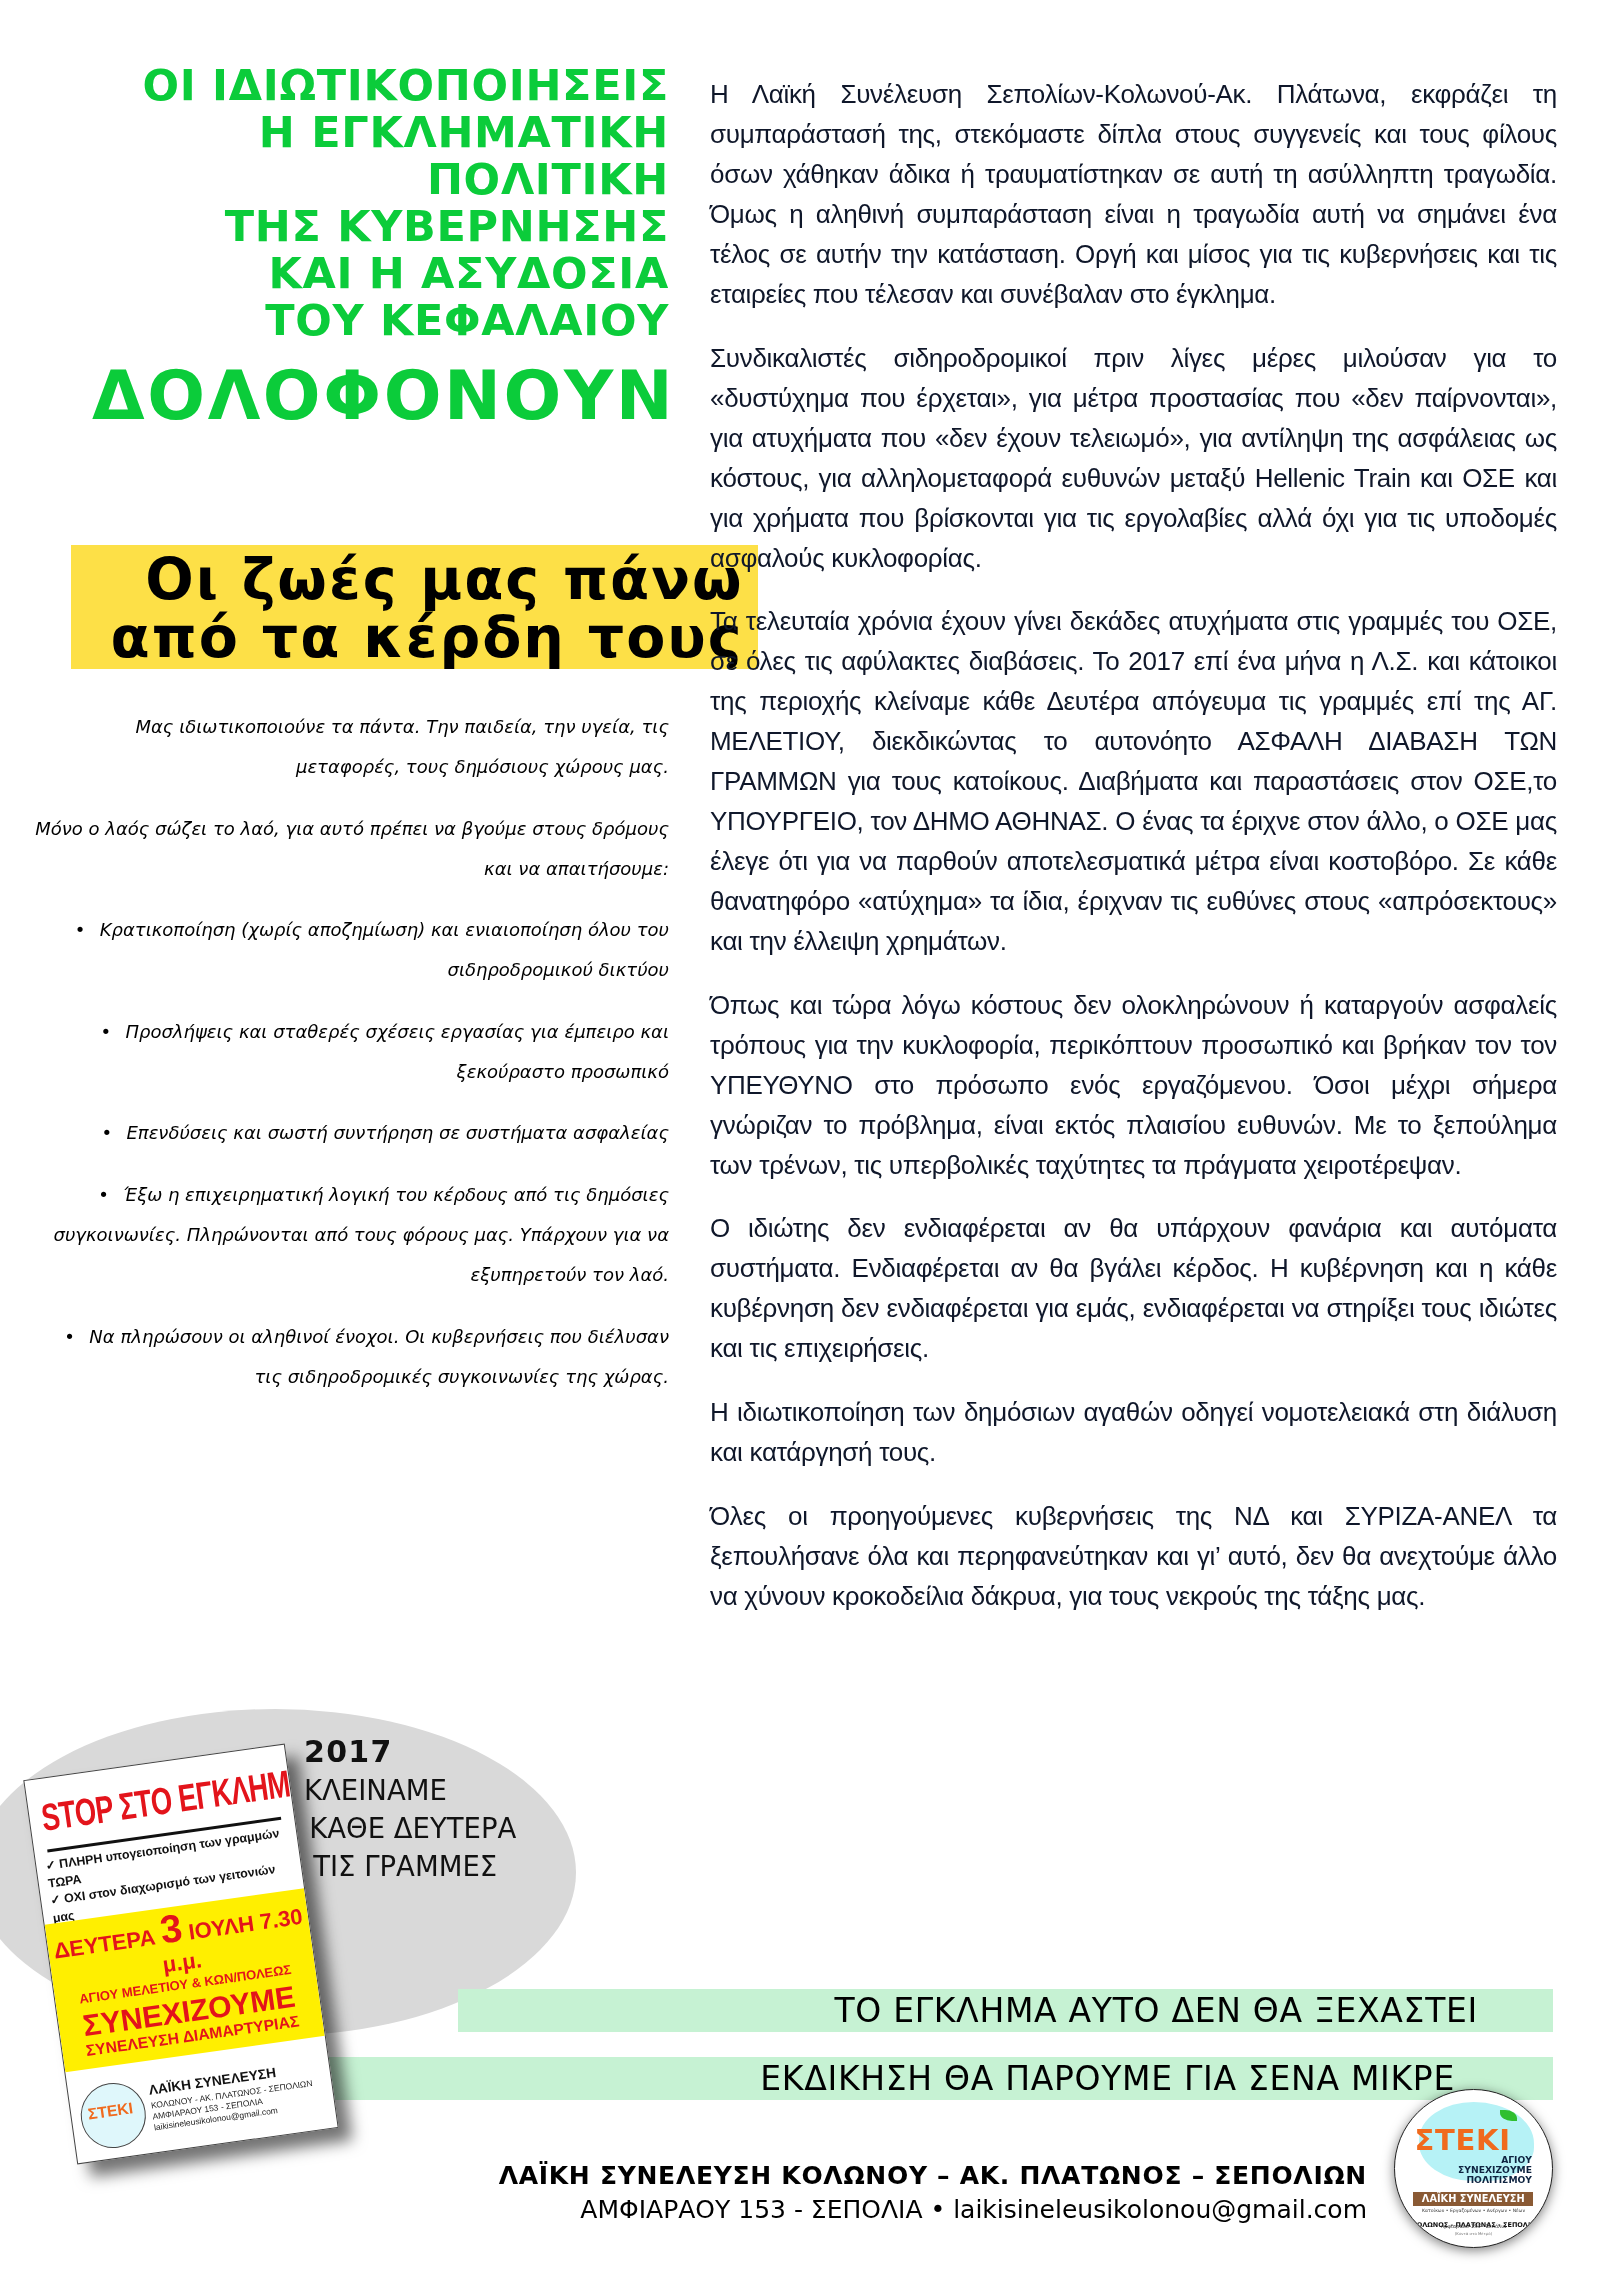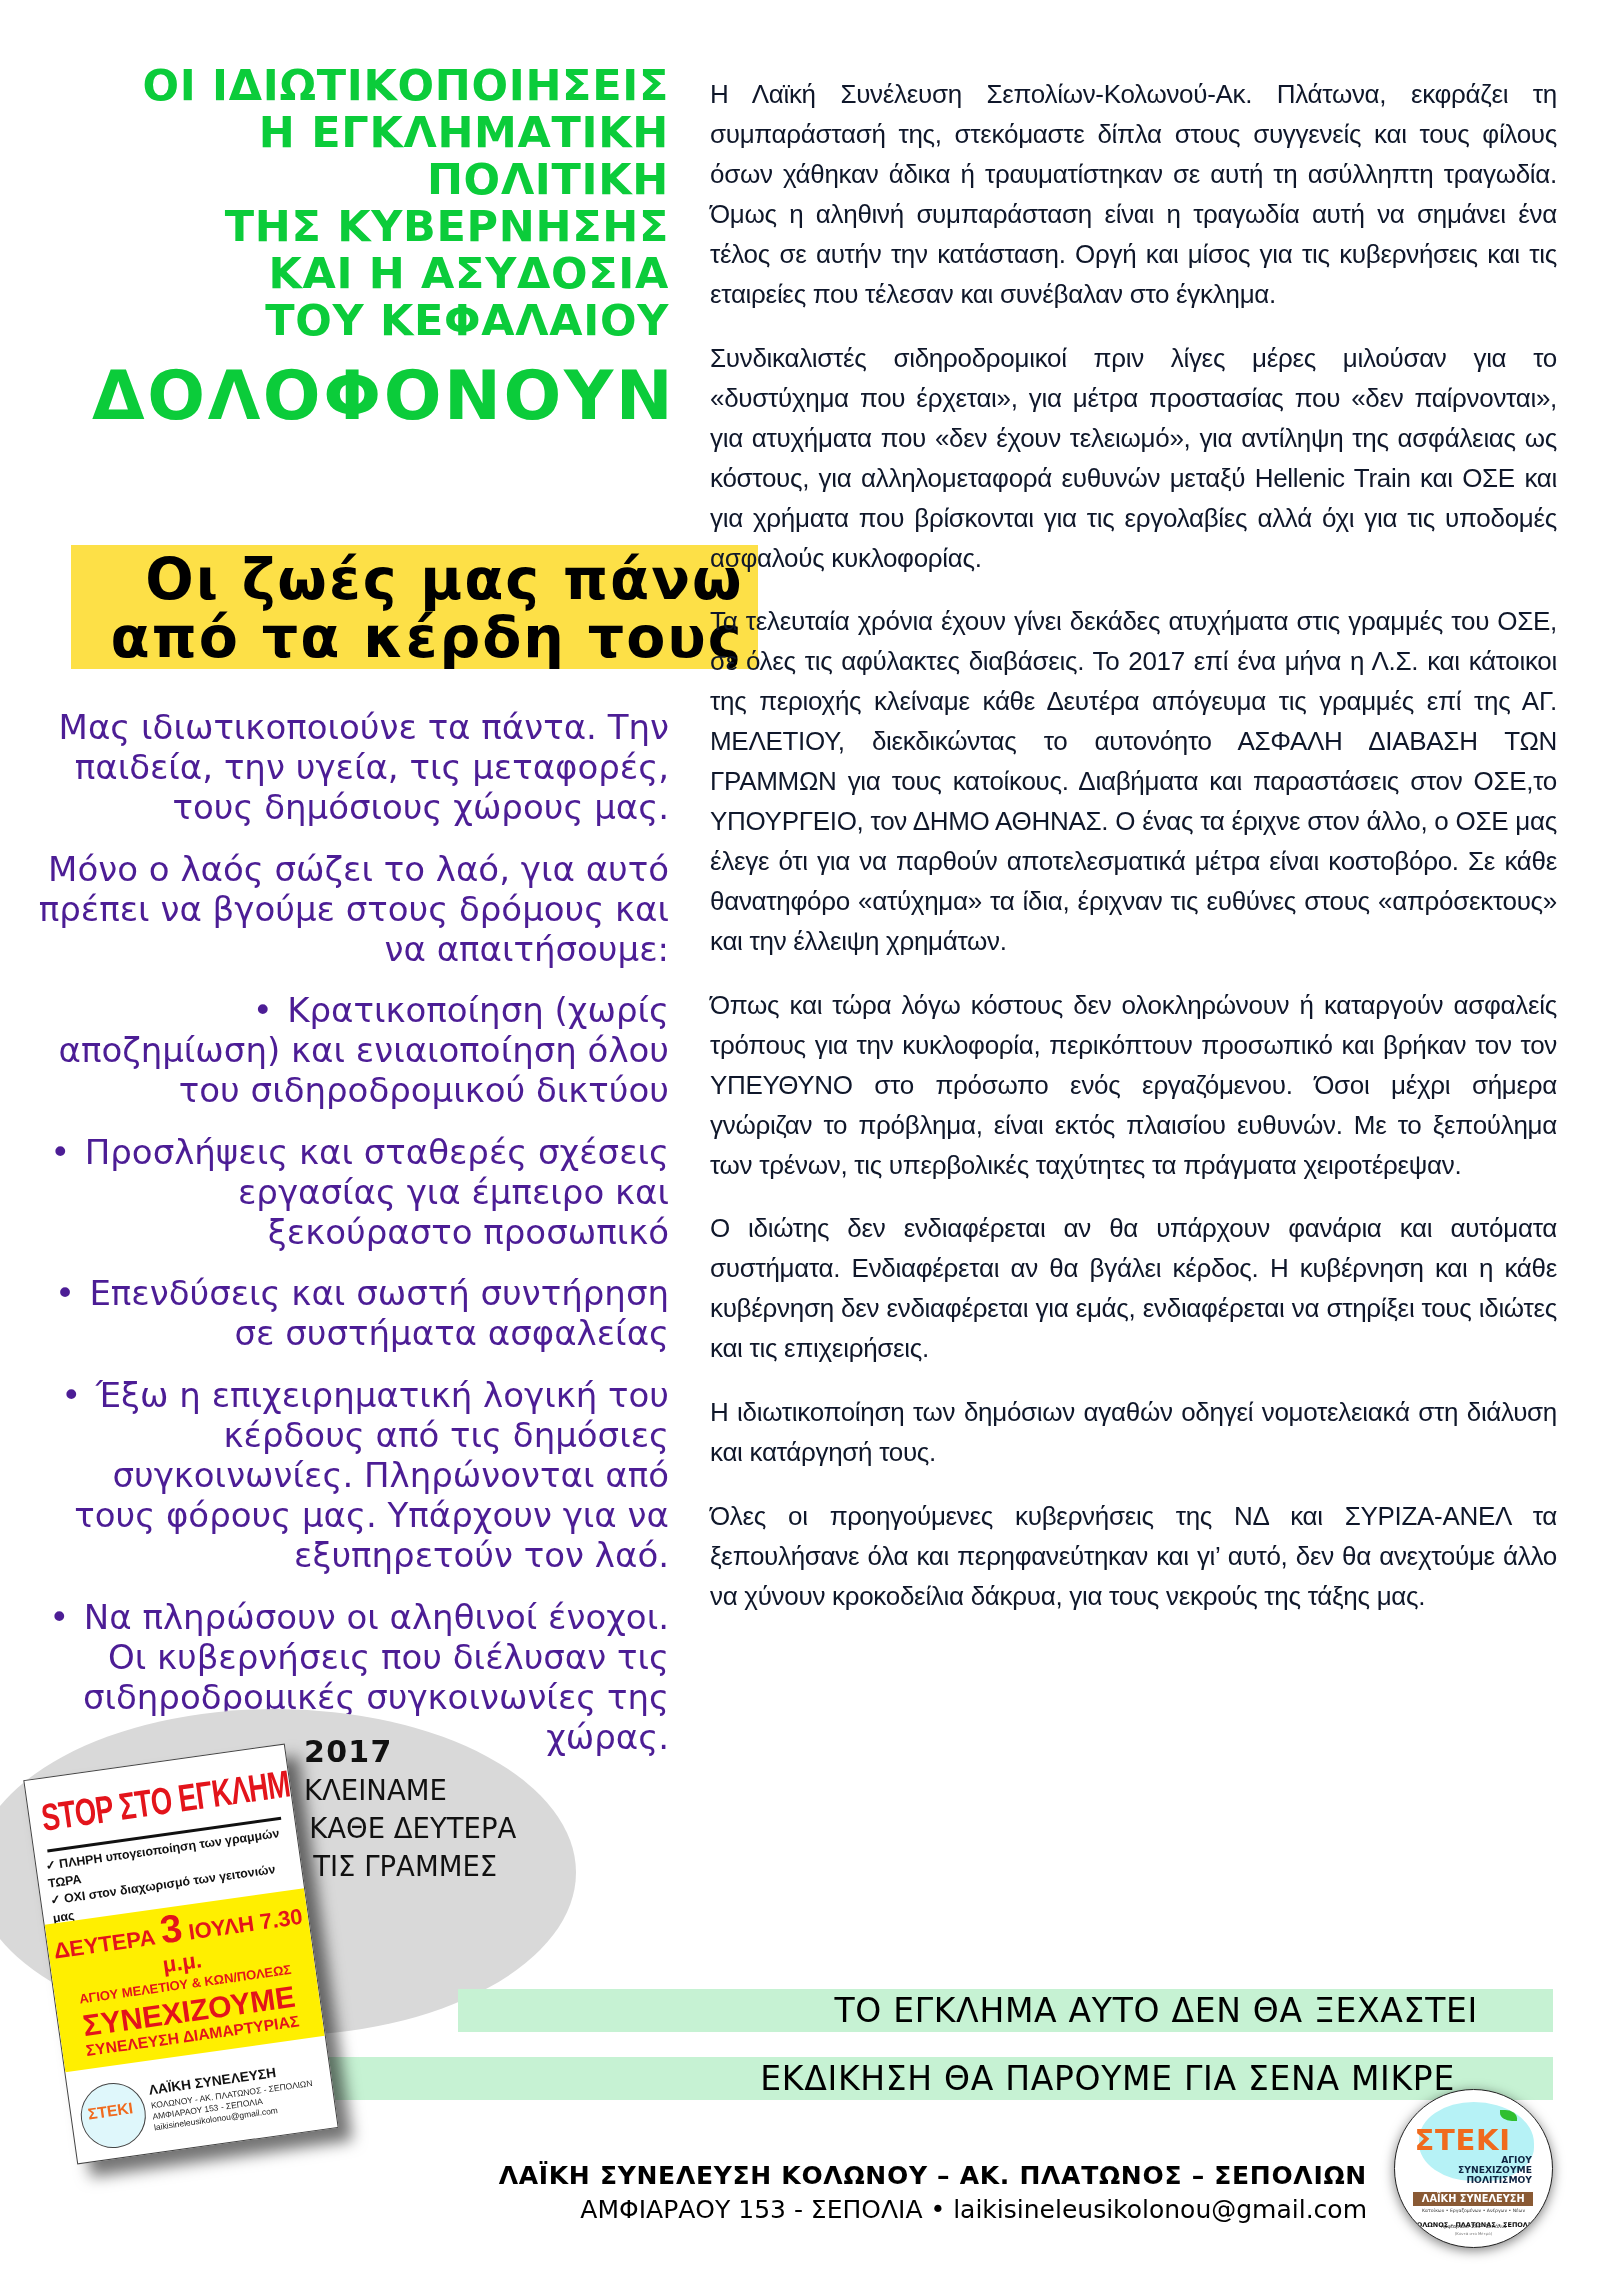--- a/index.html
+++ b/index.html
@@ -20,21 +20,21 @@
   }
   .slogan-box {
     position:absolute; left:71px; top:545px; width:687px; height:124px;
     background:#fde047; box-sizing:border-box; padding:5.2px 14.4px 0 0;
     text-align:right; font-weight:bold; font-size:57px; line-height:58px;
     letter-spacing:2px; color:#000;
   }
   .slogan-box span { display:block; }
   .left-col {
     position:absolute; left:33px; top:707px; width:636px;
-    text-align:right; font-size:34px; line-height:40px; color:#4c1d95;
+    text-align:right; font-size:18px; line-height:40px; color:#000000;font-style:italic;
   }
   .left-col p { margin:0 0 21.6px 0; }
   .left-col .bullet { margin:0 0 21.6px 0; }
   .left-col .bullet::before { content:"•"; margin-right:14.4px; }
   .right-col {
     position:absolute; left:710px; top:74px; width:847px;
     font-family:"Liberation Sans Narrow","Liberation Sans", sans-serif;
     font-stretch:condensed;
     font-size:26px; line-height:40px; text-align:justify; color:#0f172a;
     letter-spacing:-0.3px;

